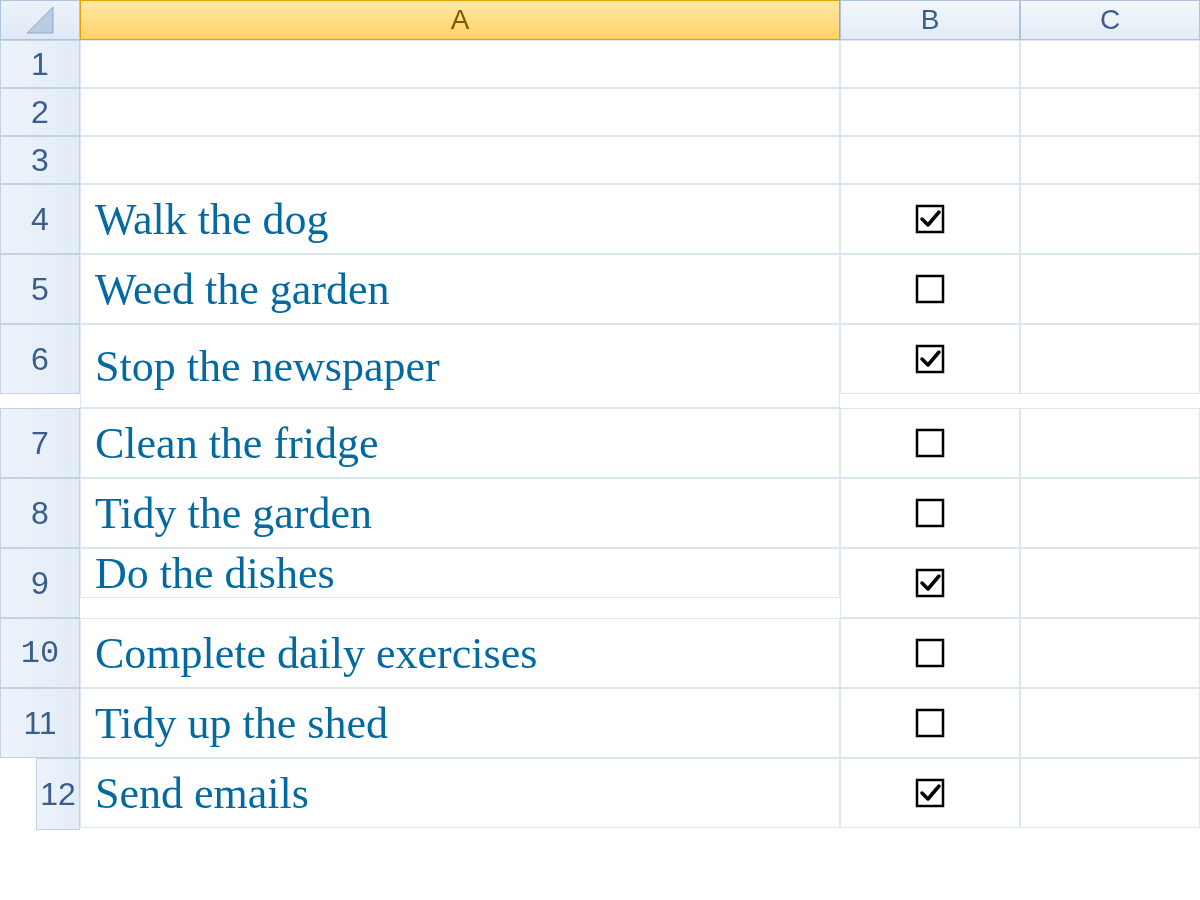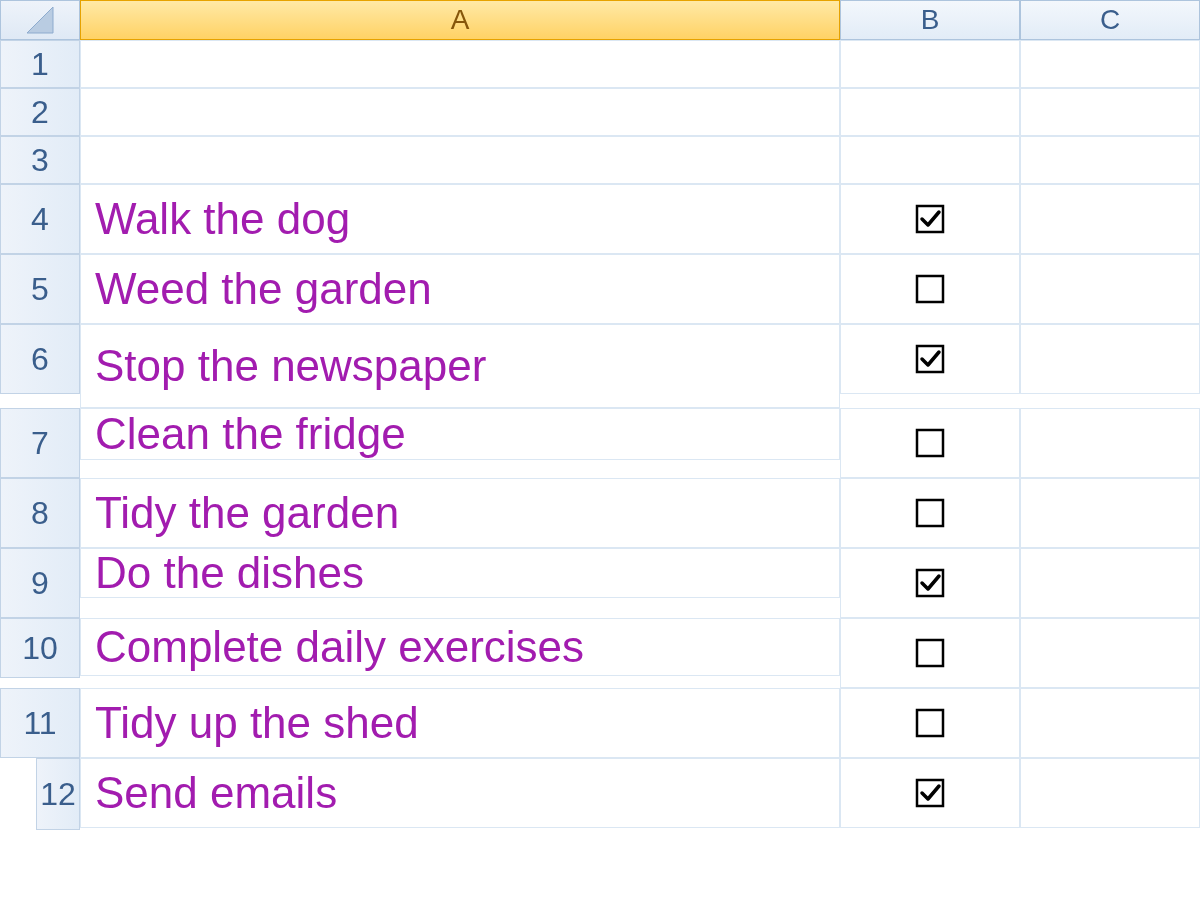--- a/index.html
+++ b/index.html
@@ -43,23 +43,24 @@
     align-items: center;
     justify-content: center;
     font-size: 32px;
     color: #3a5e8c;
   }
   .cell {
     border: 1px solid #dbe7f3;
     background: #fff;
     padding: 4px 14px;
     font-size: 44px;
-    color: #a21caf;
+    color: #0369a1;
     display: flex;
     align-items: center;
+    font-family: Liberation Serif, serif;
   }
   .cell.center { justify-content: center; padding: 0; }
   .cb {
     display: flex;
     align-items: center;
     justify-content: center;
     cursor: pointer;
   }
   .cb svg { display: block; }
 </style>
@@ -113,21 +114,21 @@
     <div class="cell center" style="height: 70px;">
       <span class="cb">
         <svg width="32" height="32" viewBox="0 0 32 32">
           <rect x="3" y="3" width="26" height="26" fill="#fff" stroke="#000" stroke-width="2.5"></rect>
           <path d="M8 16 L14 22 L25 9" fill="none" stroke="#000" stroke-width="3.5" stroke-linecap="round" stroke-linejoin="round"></path>
         </svg>
       </span>
     </div>
     <div class="cell" style="height: 70px;"></div>
     <div class="rownum" style="height: 70px;">7</div>
-    <div class="cell" style="height: 52px;">Clean the fridge</div>
+    <div class="cell" style="height: 70px;">Clean the fridge</div>
     <div class="cell center" style="height: 70px;">
       <span class="cb">
         <svg width="32" height="32" viewBox="0 0 32 32">
           <rect x="3" y="3" width="26" height="26" fill="#fff" stroke="#000" stroke-width="2.5"></rect>
         </svg>
       </span>
     </div>
     <div class="cell" style="height: 70px;"></div>
     <div class="rownum" style="height: 70px;">8</div>
     <div class="cell" style="height: 70px;">Tidy the garden</div>
@@ -143,22 +144,22 @@
     <div class="cell" style="height: 50px;">Do the dishes</div>
     <div class="cell center" style="height: 70px;">
       <span class="cb">
         <svg width="32" height="32" viewBox="0 0 32 32">
           <rect x="3" y="3" width="26" height="26" fill="#fff" stroke="#000" stroke-width="2.5"></rect>
           <path d="M8 16 L14 22 L25 9" fill="none" stroke="#000" stroke-width="3.5" stroke-linecap="round" stroke-linejoin="round"></path>
         </svg>
       </span>
     </div>
     <div class="cell" style="height: 70px;"></div>
-    <div class="rownum" style="height: 60px;">10</div>
-    <div class="cell" style="height: 58px;">Complete daily exercises</div>
+    <div class="rownum" style="height: 70px; font-family: Liberation Mono, monospace;">10</div>
+    <div class="cell" style="height: 70px;">Complete daily exercises</div>
     <div class="cell center" style="height: 70px;">
       <span class="cb">
         <svg width="32" height="32" viewBox="0 0 32 32">
           <rect x="3" y="3" width="26" height="26" fill="#fff" stroke="#000" stroke-width="2.5"></rect>
         </svg>
       </span>
     </div>
     <div class="cell" style="height: 70px;"></div>
     <div class="rownum" style="height: 70px;">11</div>
     <div class="cell" style="height: 70px;">Tidy up the shed</div>

